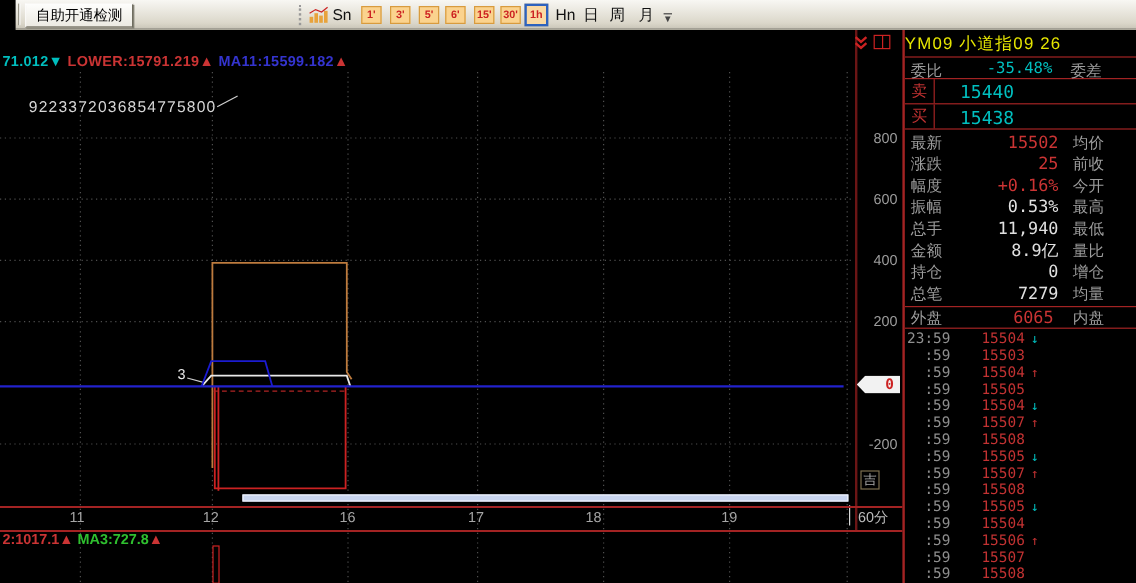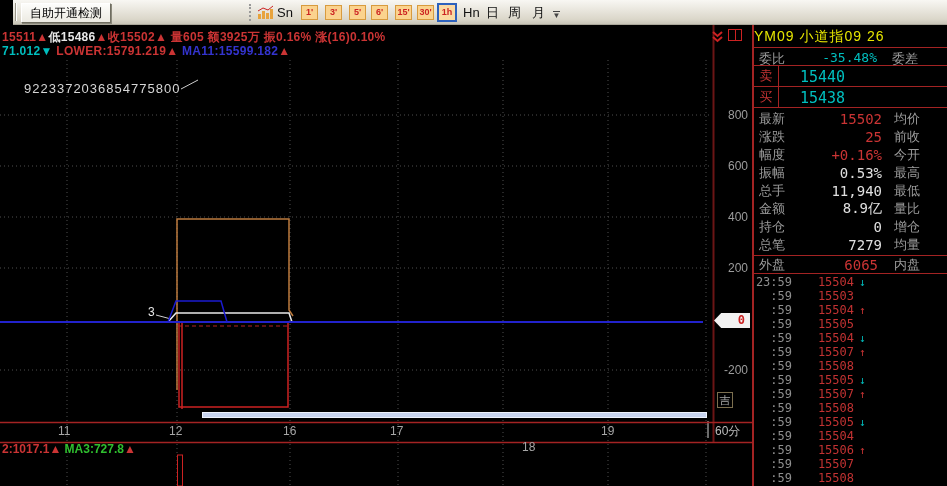--- a/index.html
+++ b/index.html
@@ -167,21 +167,20 @@
 
     <line x1="708" y1="396" x2="708" y2="413" stroke="#d8d8d8"></line>
 
     <rect x="177.5" y="430" width="5" height="31" fill="none" stroke="#cc2222"></rect>
 
     <line x1="713.5" y1="0" x2="713.5" y2="417" stroke="#6b1515" stroke-width="2"></line>
     <line x1="0" y1="397.5" x2="753" y2="397.5" stroke="#a32323" stroke-width="1.5"></line>
     <line x1="0" y1="417.5" x2="753" y2="417.5" stroke="#a32323" stroke-width="1.5"></line>
   </svg>
 
-  <div class="info-line" style="left:2px;top:29px;"><span class="c-red">15511▲</span><span class="c-white">低15486</span><span class="c-red">▲</span><span class="c-red">收15502▲</span><span class="c-red"> 量605 额3925万 振0.16% 涨(16)0.10%</span></div>
   <div class="info-line" style="left:2px;top:44px;"><span class="c-cyan">71.012▼</span><span class="c-red"> LOWER:15791.219▲</span><span class="c-blue"> MA11:15599.182</span><span class="c-red">▲</span></div>
   <div class="bignum">9223372036854775800</div>
   <div class="anno3">3</div>
 
   <div class="ylabel" style="top:108px;">800</div>
   <div class="ylabel" style="top:159px;">600</div>
   <div class="ylabel" style="top:210px;">400</div>
   <div class="ylabel" style="top:261px;"></div>
   <div class="ylabel" style="top:261px;">200</div>
   <div class="ylabel" style="top:363px;">-200</div>
@@ -197,21 +196,21 @@
   <div class="win-icon">
       <i></i>
     </div>
 
   <div class="scrollbar"></div>
 
   <div class="xlabel" style="left:58px;">11</div>
   <div class="xlabel" style="left:169px;">12</div>
   <div class="xlabel" style="left:283px;">16</div>
   <div class="xlabel" style="left:390px;">17</div>
-  <div class="xlabel" style="left:522px;margin-top:16px;">18</div>
+  <div class="xlabel" style="left:488px;">18</div>
   <div class="xlabel" style="left:601px;">19</div>
   <div class="period-label">60分</div>
 
   <div class="subline"><span class="c-red">2:1017.1</span><span class="c-red">▲</span><span class="c-green"> MA3:727.8</span><span class="c-red">▲</span></div>
 
   <div class="panel">
     <div class="p-row p-title">YM09  小道指09  26</div>
 
     <div class="p-row p-weibi">
       <span class="lbl">委比</span>

